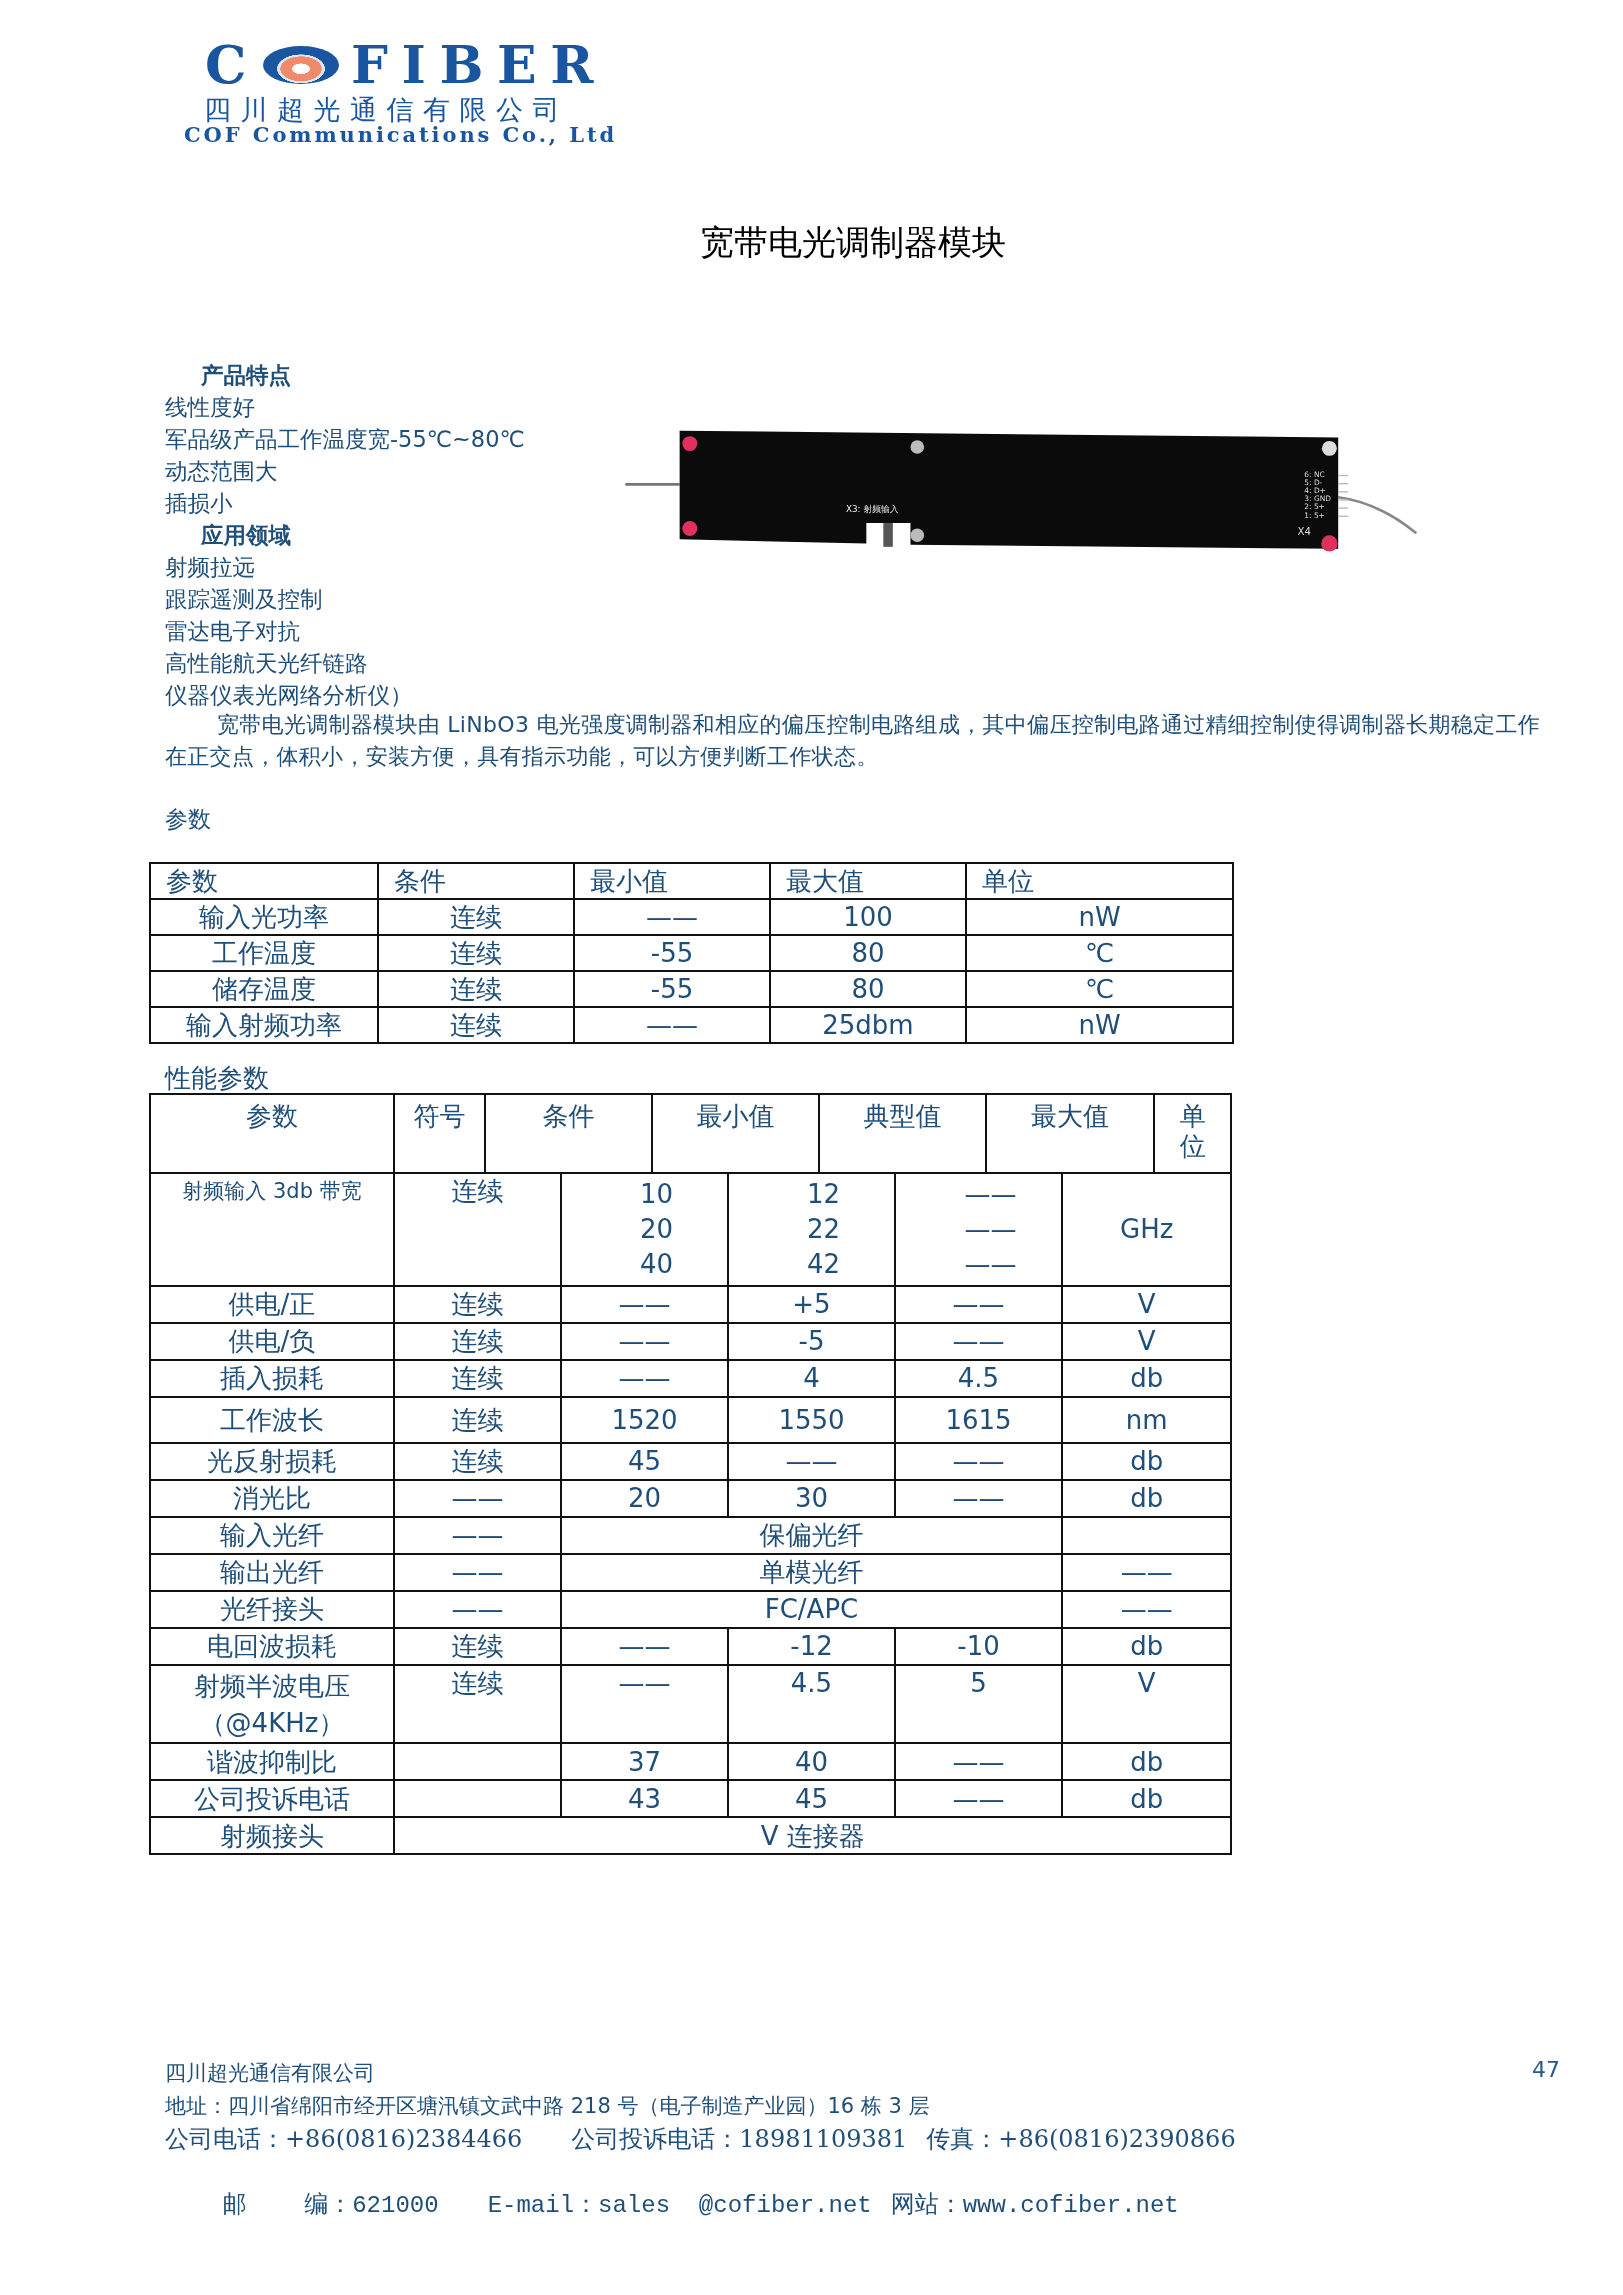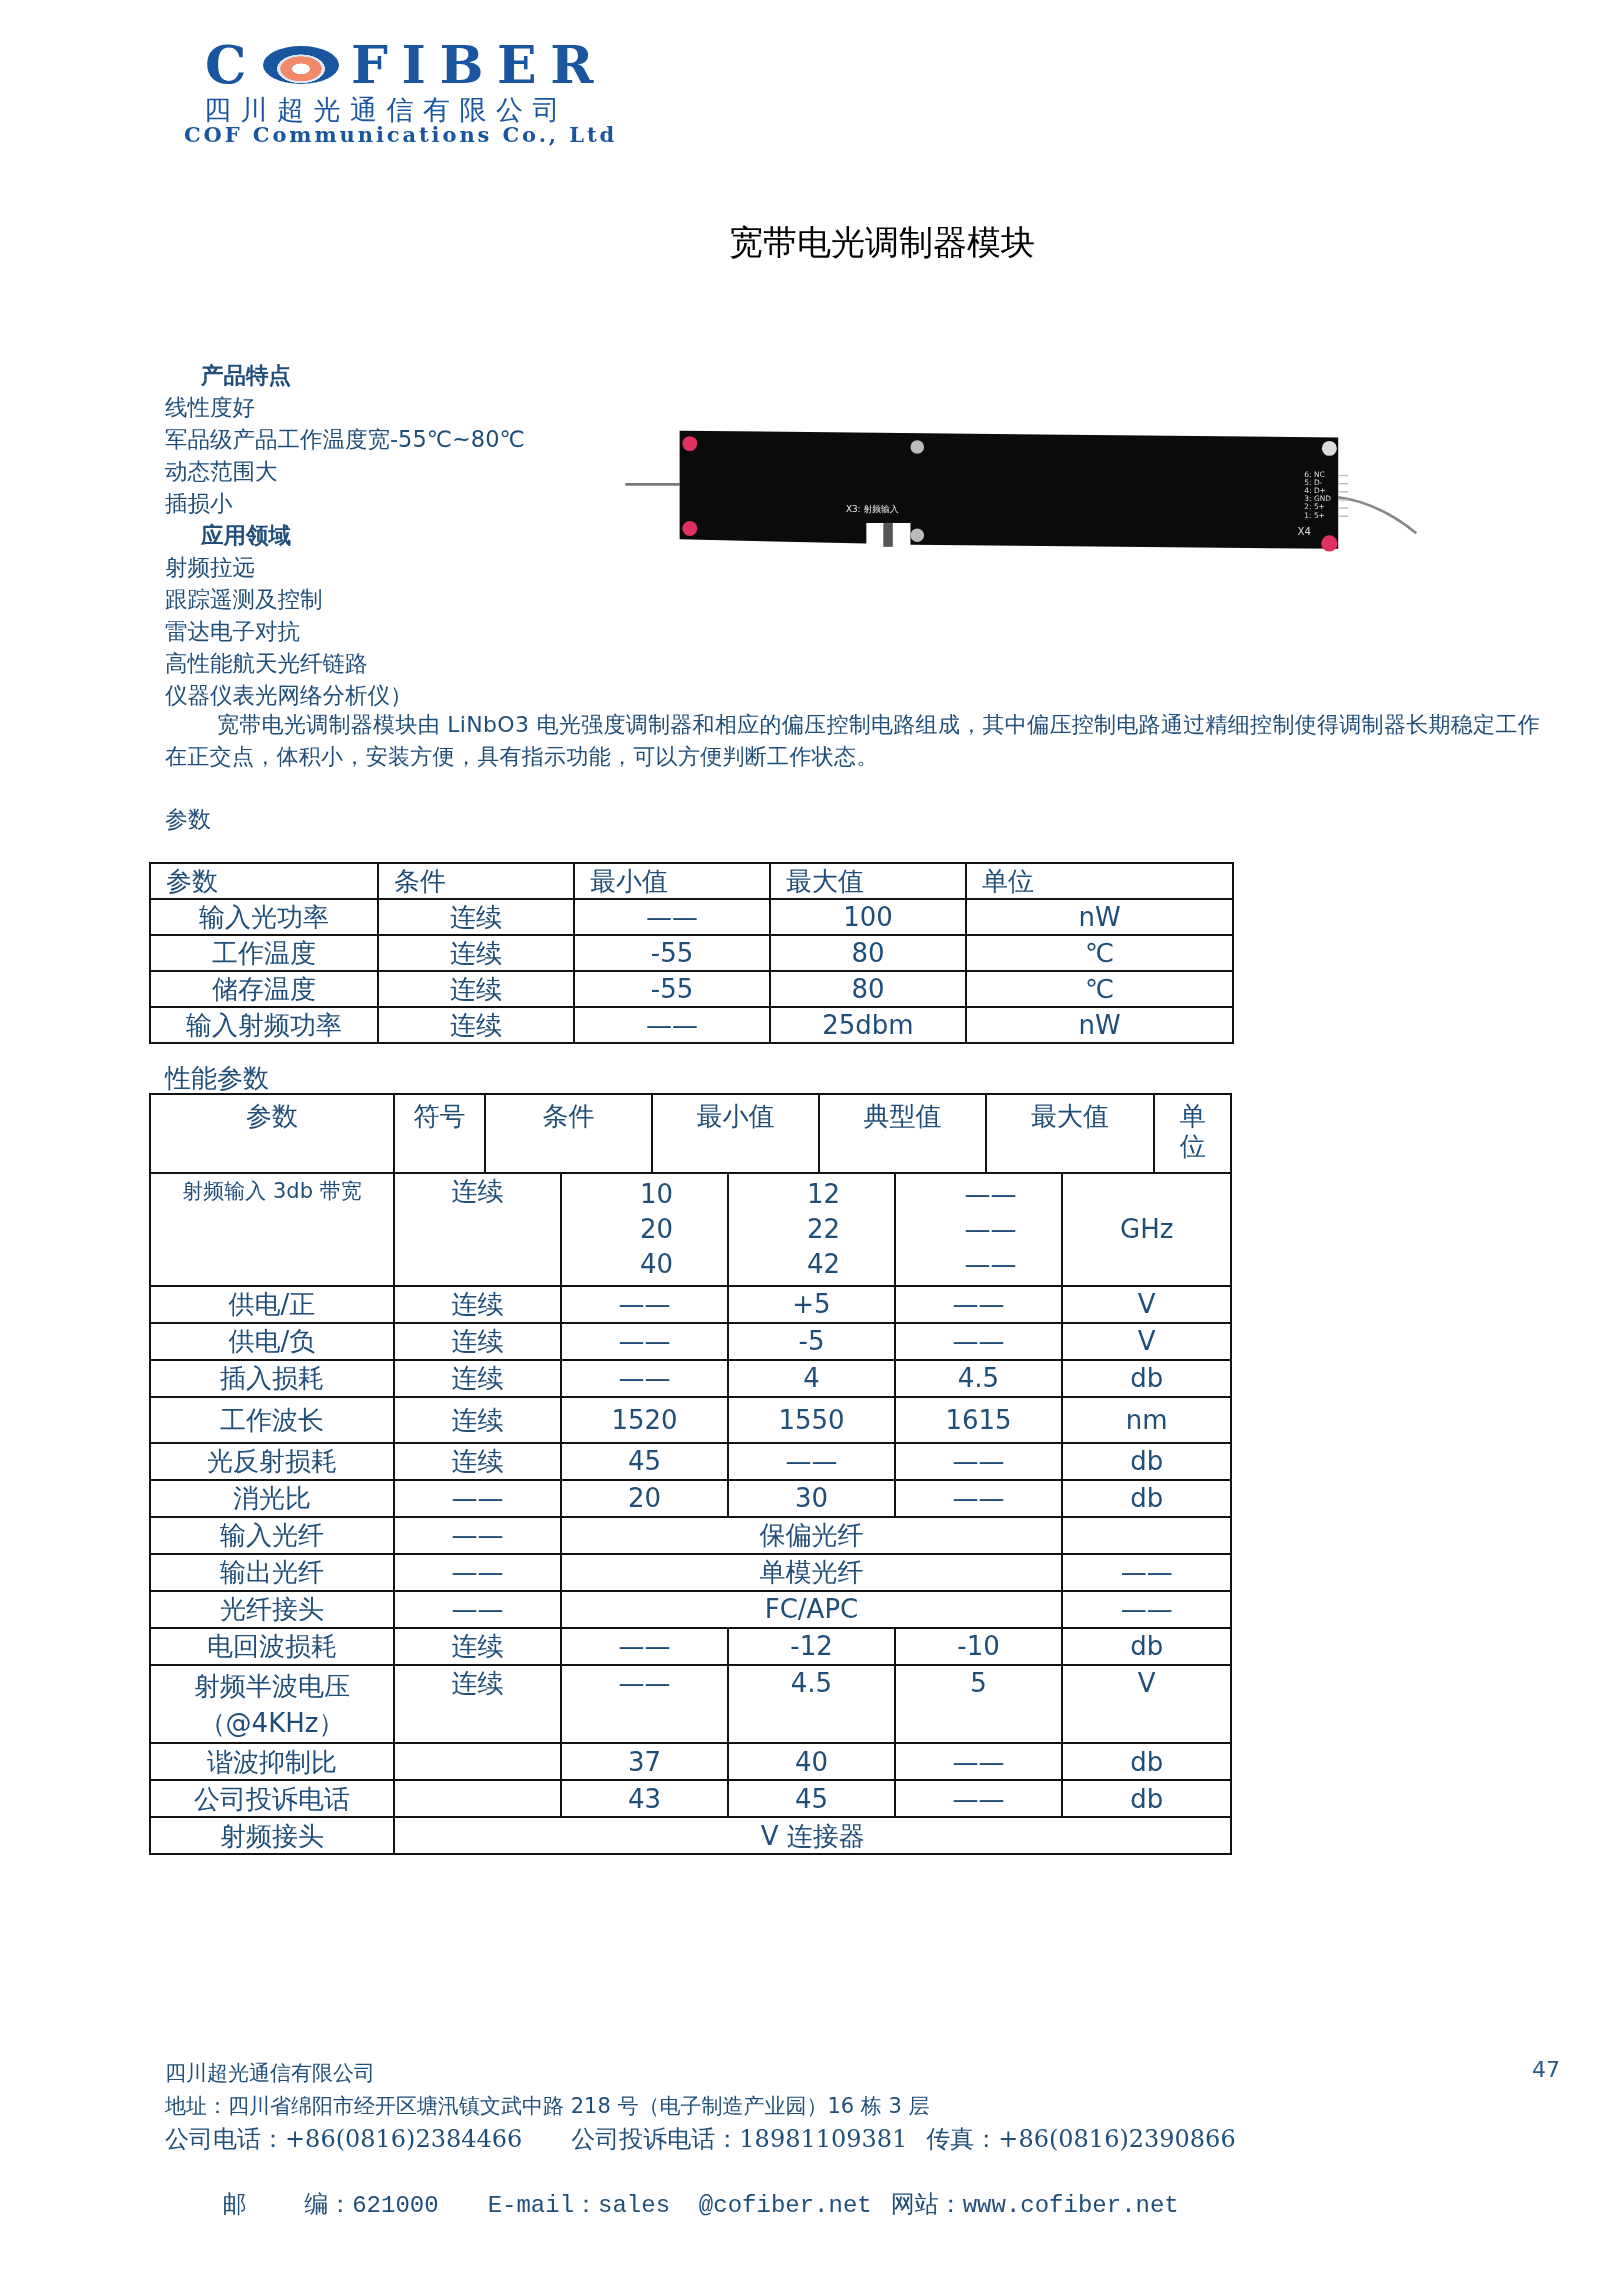--- a/index.html
+++ b/index.html
@@ -8,21 +8,21 @@
   .abs { position: absolute; }
   
   .logo-main { left: 185px; top: 40px; width: 600px; height: 49px; font-family: "DejaVu Serif", "Liberation Serif", serif;
                font-weight: bold; font-size: 52px; letter-spacing: 13.6px; color: #1a56a0; line-height: 49px; white-space: nowrap; margin-left: 20px; }
   .logo-main .o-glyph { display: inline-block; width: 76px; height: 38px; border-radius: 50%;
                background: radial-gradient(ellipse at 50% 60%, #ffffff 0 16%, #f08a6a 17% 38%, #dbe7f3 39% 44%, #1a56a0 45% 100%);
                vertical-align: -1.4px; margin: 0 12.3px 0 2.7px; }
   .logo-cn { left: 204px; top: 95px; font-size: 27px; letter-spacing: 9.5px; color: #1a56a0; white-space: nowrap; line-height: 29px; }
   .logo-en { left: 184px; top: 123px; font-family: "DejaVu Serif", "Liberation Serif", serif; font-weight: bold;
              font-size: 21px; letter-spacing: 2.9px; color: #1a56a0; white-space: nowrap; line-height: 24.5px; }
-  .title { left: 700px; top: 222px; font-size: 34px; color: #000; white-space: nowrap; line-height: 41px; margin-left: 29px; }
+  .title { left: 700px; top: 222px; font-size: 34px; color: #000; white-space: nowrap; line-height: 41px; }
   .lines { left: 165px; top: 359px; font-size: 22.5px; line-height: 32px; color: #1f4e79; }
   .lines div { white-space: nowrap; }
   .lines .bold { font-weight: bold; margin-left: 36px; }
   .para { left: 165px; top: 709px; width: 1394px; font-size: 22px; line-height: 32px; color: #1f4e79; text-indent: 52px; letter-spacing: 0.3px; }
   .section-label { font-size: 23px; color: #1f4e79; white-space: nowrap; }
   
   .product { left: 624px; top: 428px; width: 797px; height: 129px; }
   
   table { border-collapse: collapse; position: absolute; table-layout: fixed; color: #1f4e79; }
   td { border: 2px solid #111; padding: 0; text-align: center; vertical-align: middle; font-size: 26px; line-height: 30px; white-space: nowrap; overflow: hidden; }

